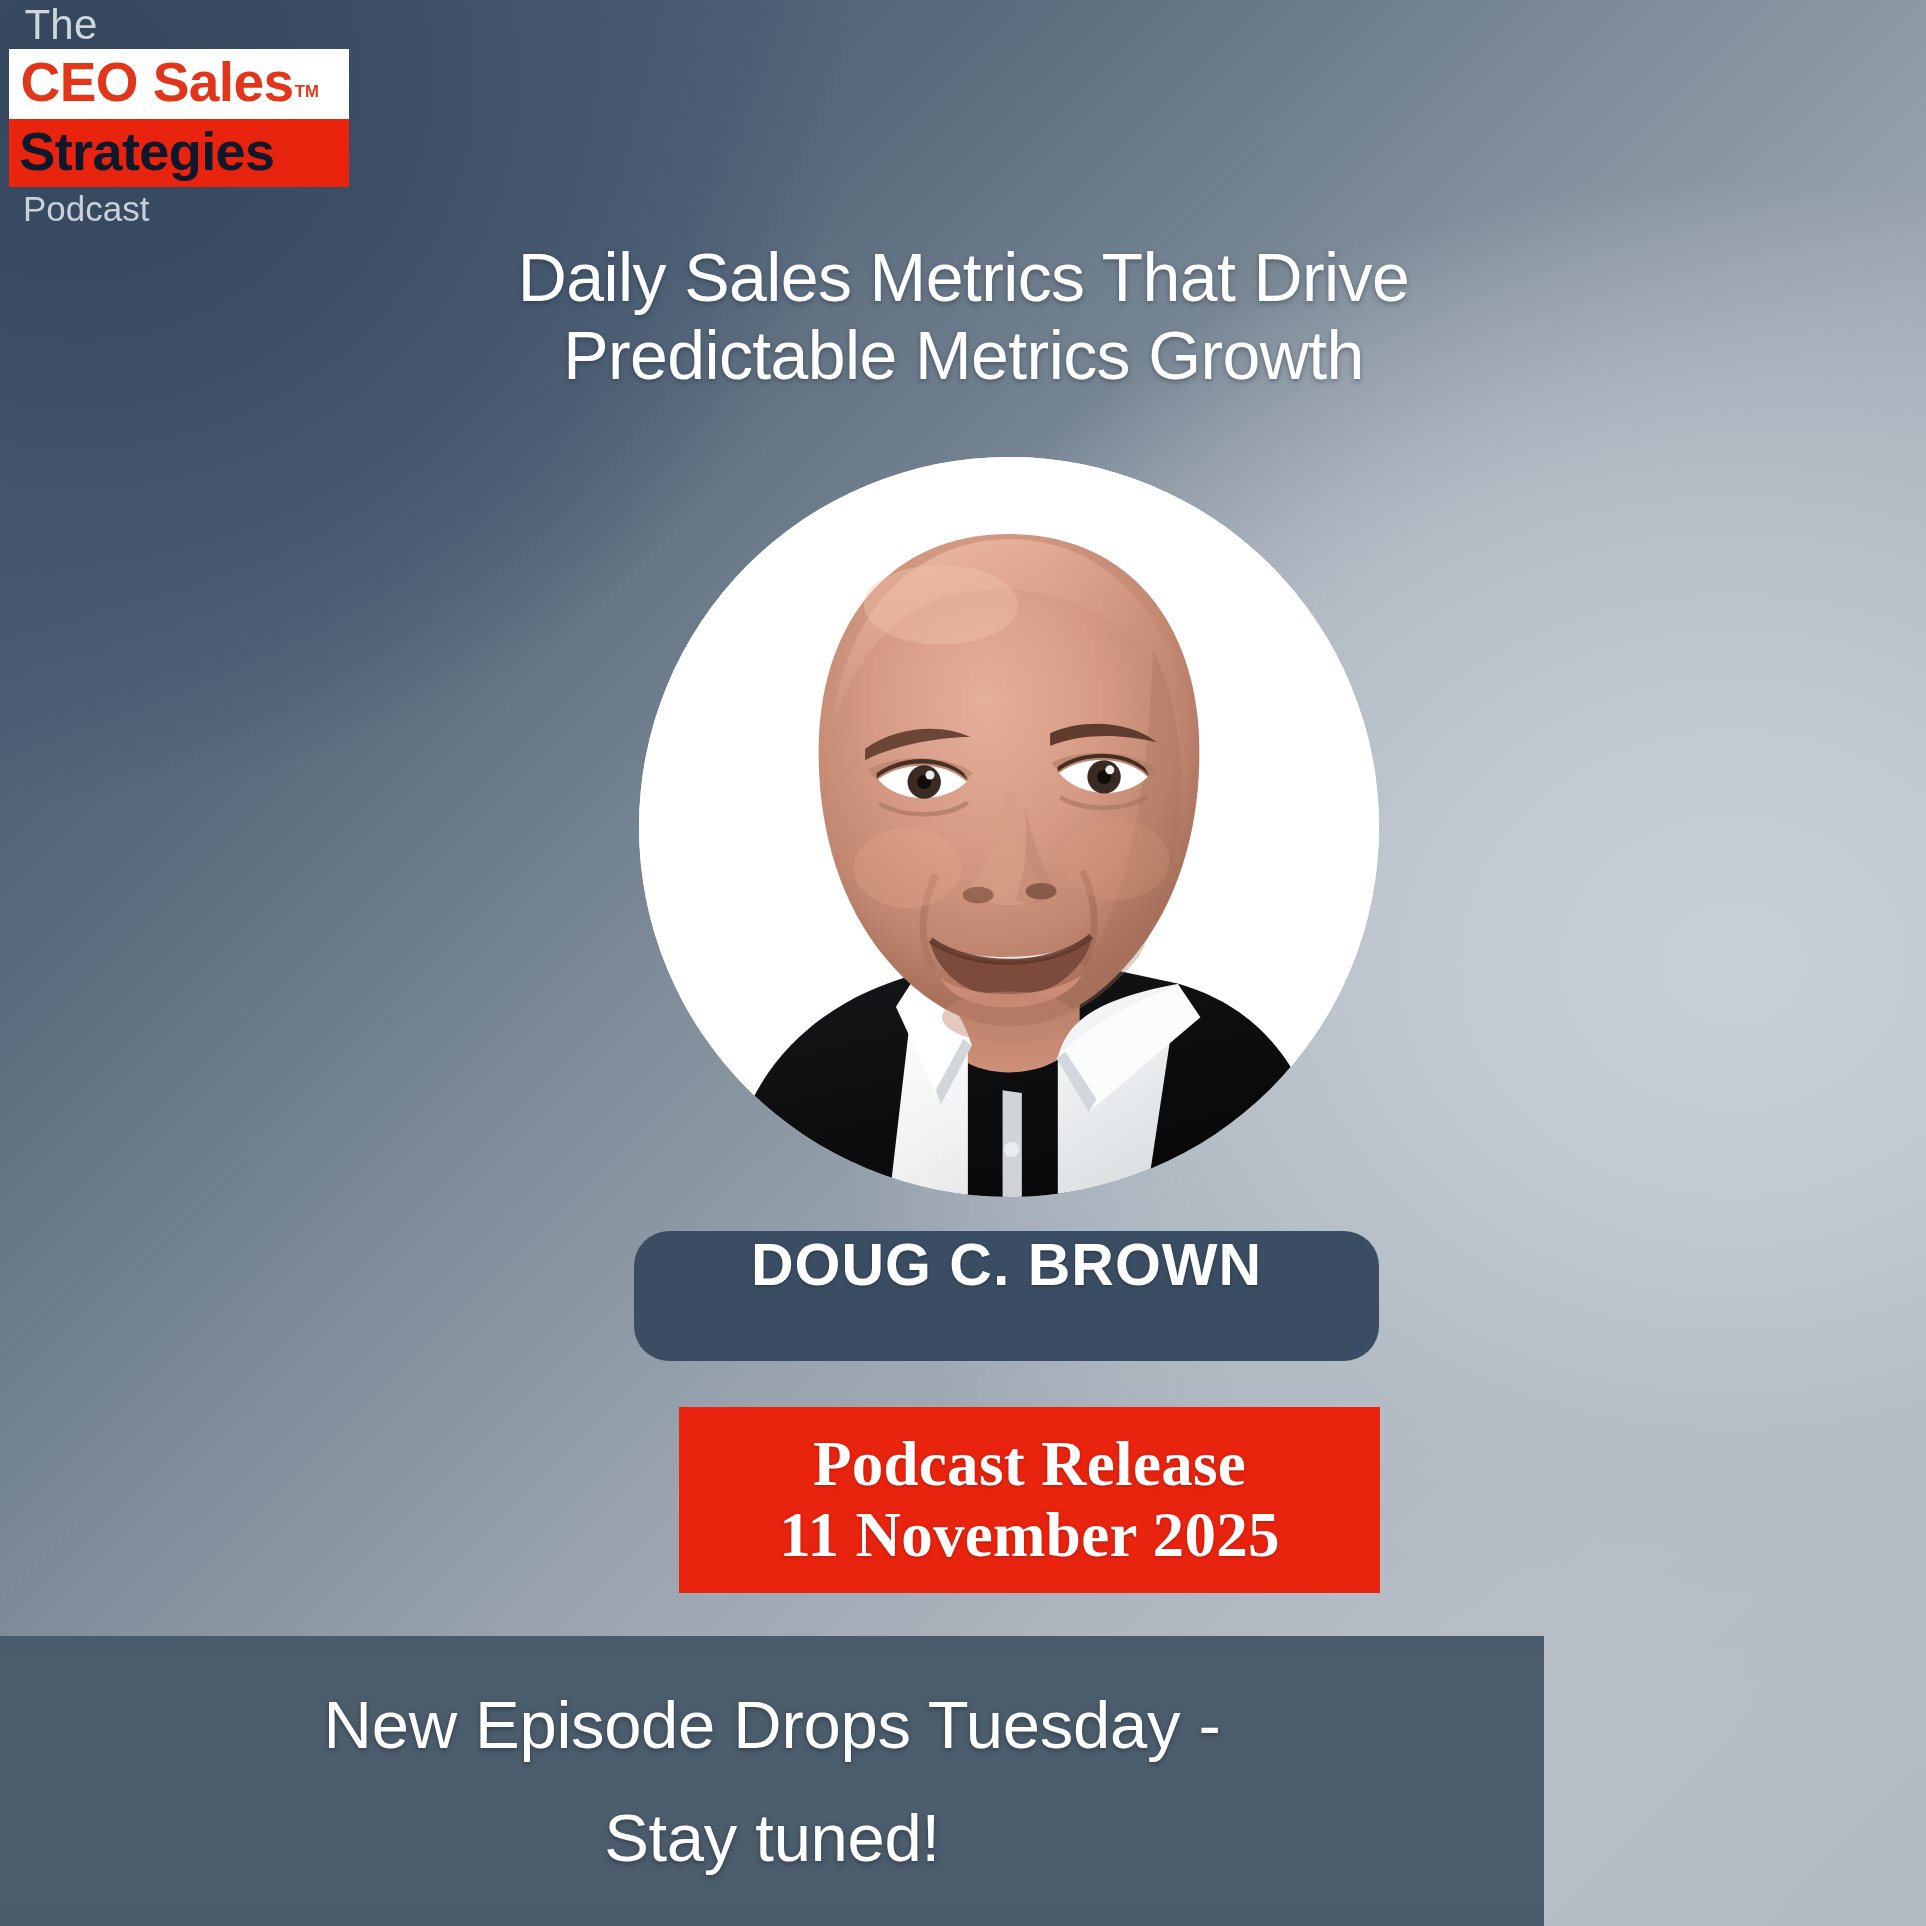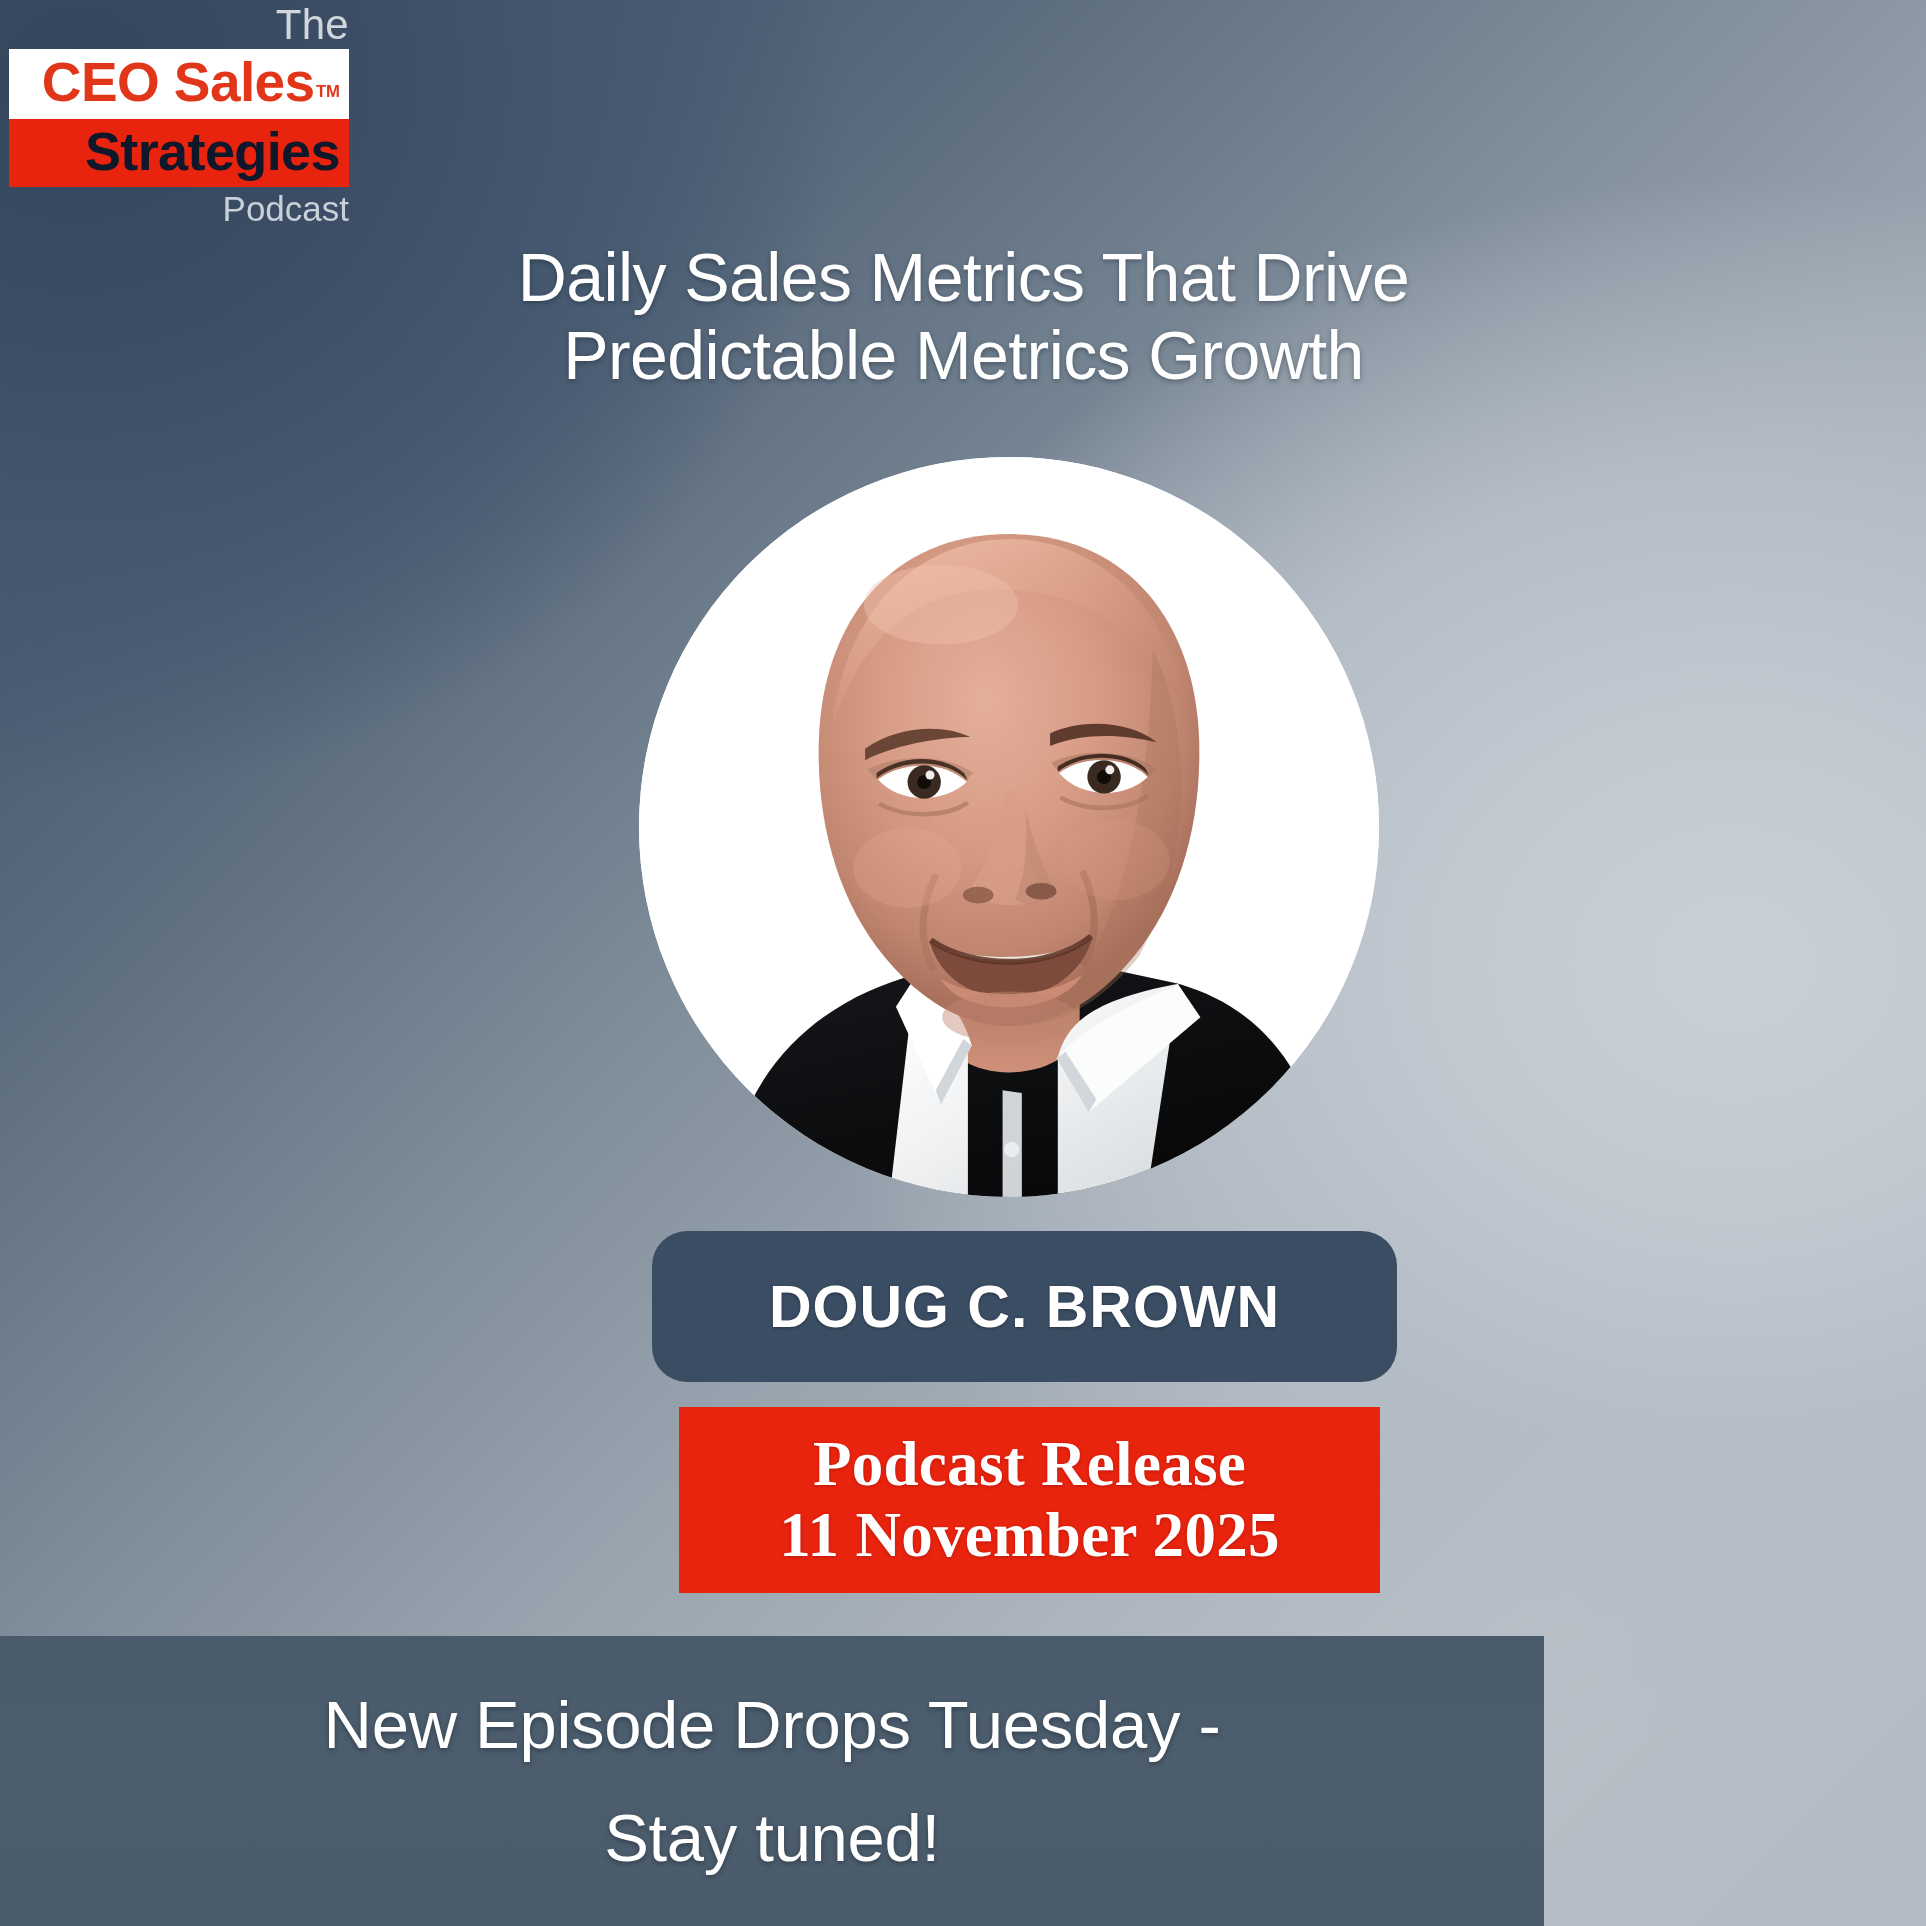--- a/index.html
+++ b/index.html
@@ -22,21 +22,20 @@
       linear-gradient(135deg,
           #3d5068 0%, #43566d 12%, #5a6b7d 26%, #7d8b98 42%,
           #9aa5b0 57%, #adb5be 70%, #b9c0c8 82%, #b2bac3 100%);
     overflow:hidden;
   }
 
   
   #logo {
     position:absolute; left:9px; top:5.1px;
     width:340px;
-    text-align:right;
   }
   .logo-the {
     font-size:42px; line-height:0.95;
     color:#cfd6dc; letter-spacing:0.3px;
     padding-left:15.4px;
     font-weight:400;
   }
   .logo-white-bar {
     background:#ffffff;
     margin-top:3.9px;
@@ -91,24 +90,24 @@
     border-radius:50%;
     background:#ffffff;
     overflow:hidden;
   }
   #portrait svg { display:block; width:100%; height:100%; }
 
   
   #name-badge {
     position:absolute;
     left:634px; top:1231px;
-    width:745px; height:151px;
+    width:745px; height:130px;
     background:#3a4d63;
     border-radius:35px;
-    display:flex; align-items:center; justify-content:center;margin-left:18px;
+    display:flex; justify-content:center;
   }
   #name-badge .name-text {
     font-size:59px; font-weight:700;
     color:#ffffff; letter-spacing:1px;
     text-shadow:0 1.3px 3.2px rgba(0,0,0,0.33);
   }
 
   
   #release-banner {
     position:absolute;

